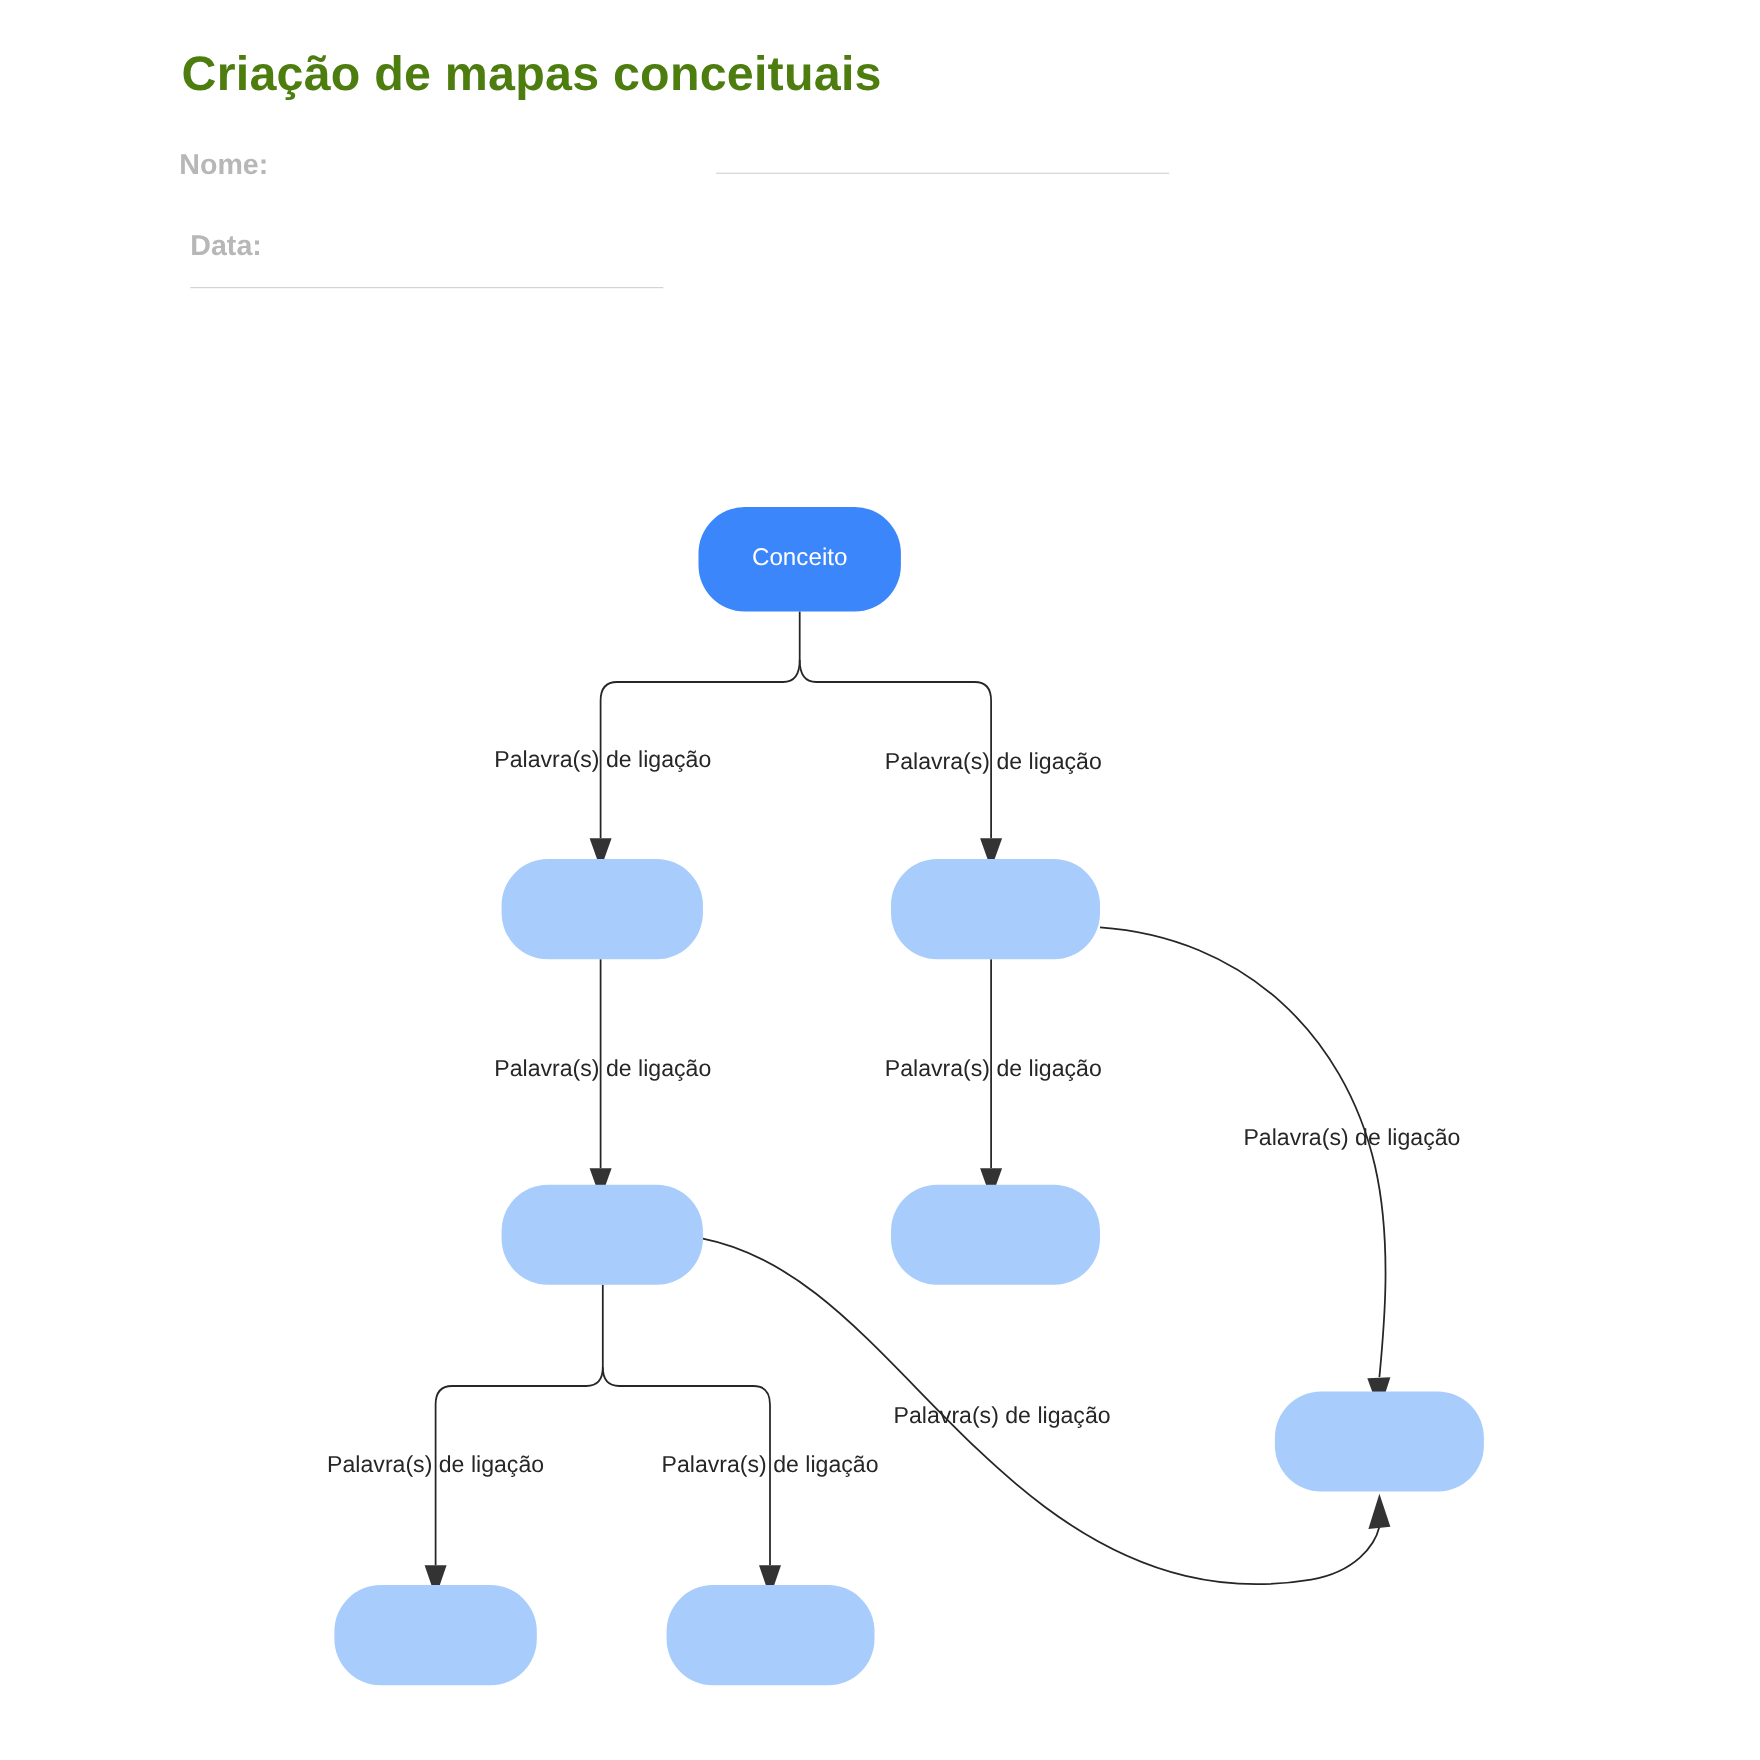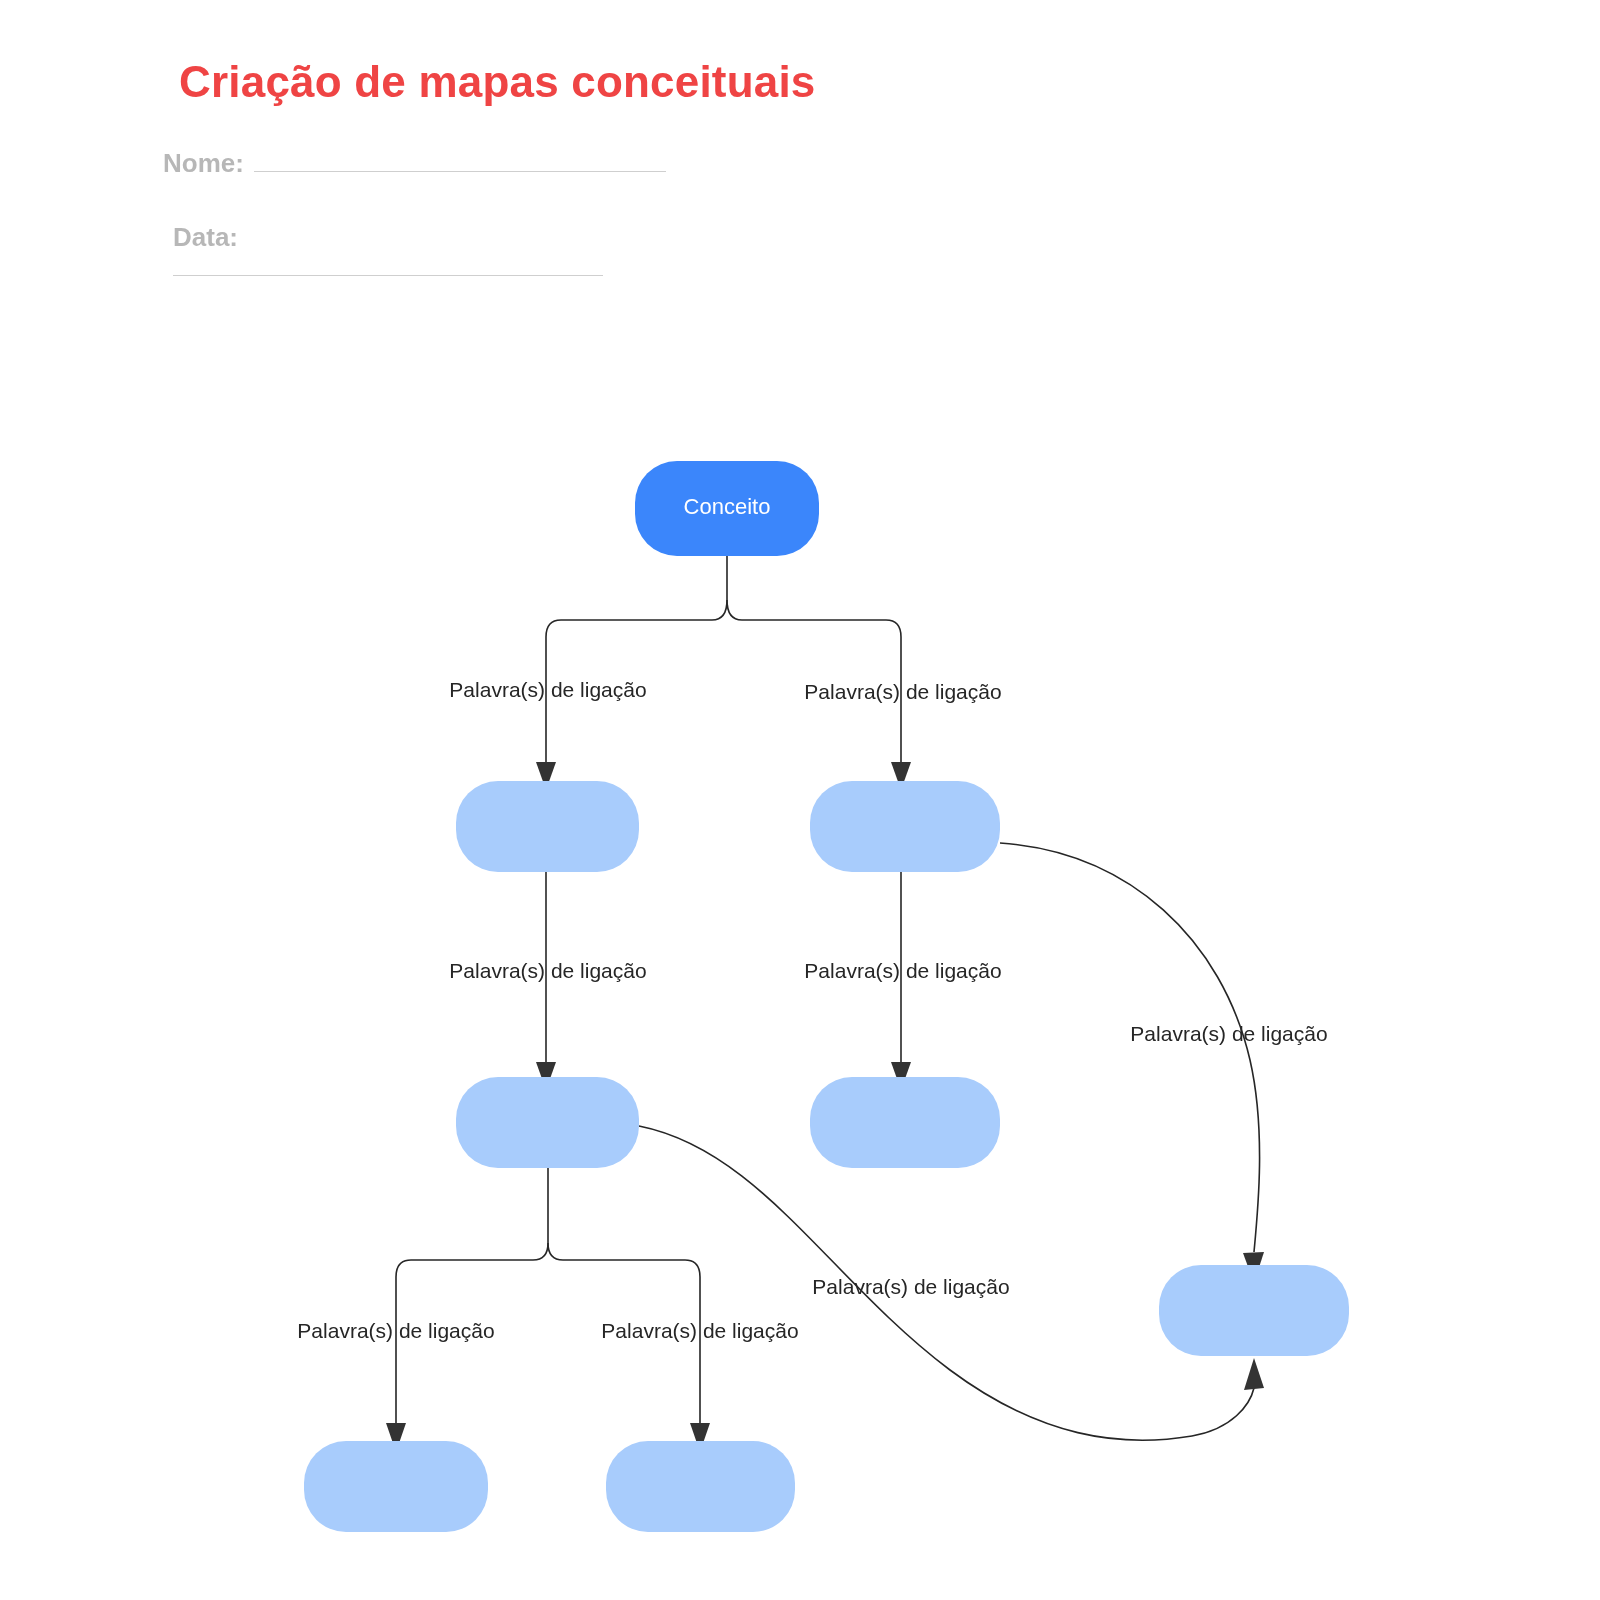--- a/index.html
+++ b/index.html
@@ -18,33 +18,33 @@
   
   #worksheet-header {
     position: absolute;
     left: 163px;
     top: 42px;
     width: 900px;
   }
   #page-title {
     font-size: 44px;
     font-weight: bold;
-    color: #ef4444;
+    color: #4d7c0f;
     letter-spacing: 0.2px;
     line-height: 1.1;
-    margin: 16px;
+    margin: 2px;
     white-space: nowrap;
   }
   .form-row {
     display: flex;
     align-items: baseline;
     margin-top: 0;
     height: 46px;
   }
-  #name-row { margin-top: 42px; }
+  #name-row { margin-top: 42px; justify-content: space-between; }
   #date-row { margin-top: 28px; flex-direction: column; }
   .form-label {
     font-size: 26px;
     font-weight: bold;
     color: #b7b7b7;
     white-space: nowrap;
   }
   .form-line {
     flex: 0 0 auto;
     margin-left: 10px;

